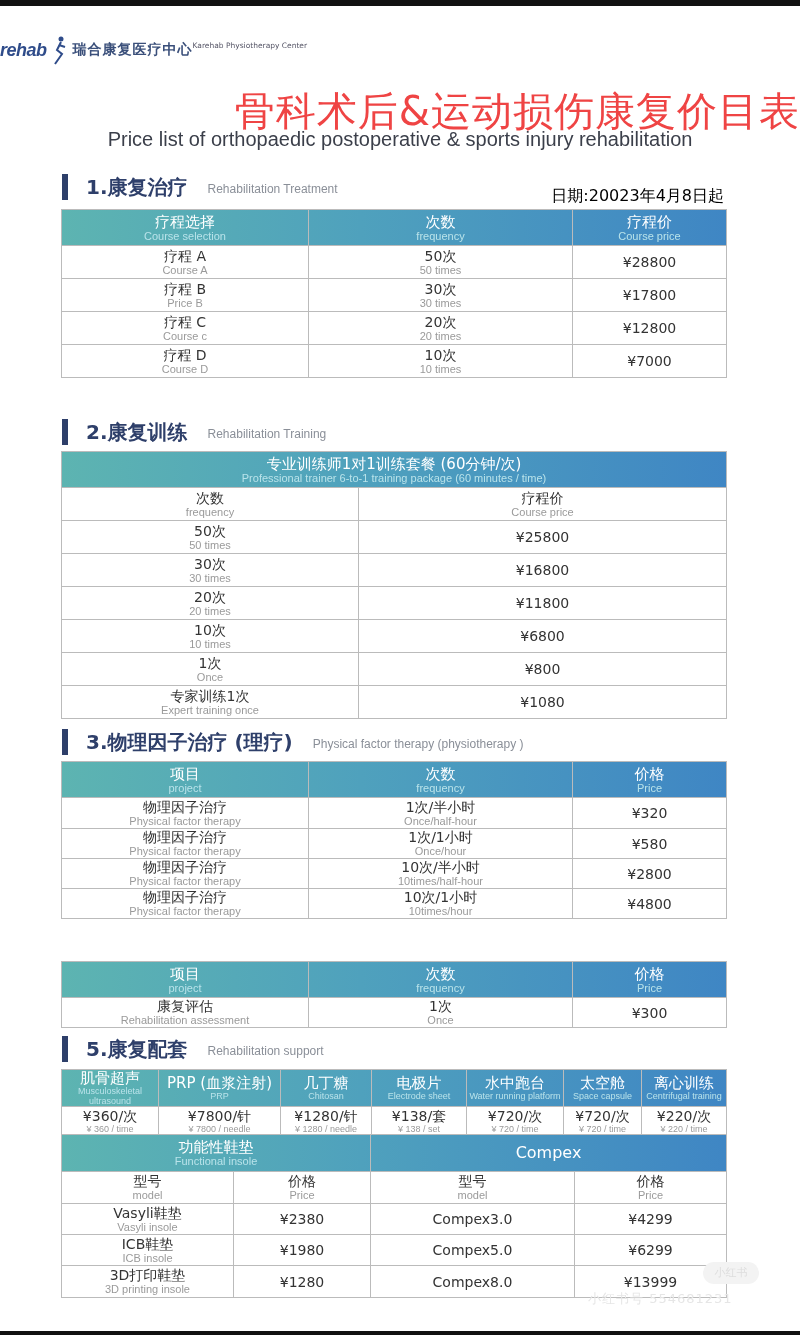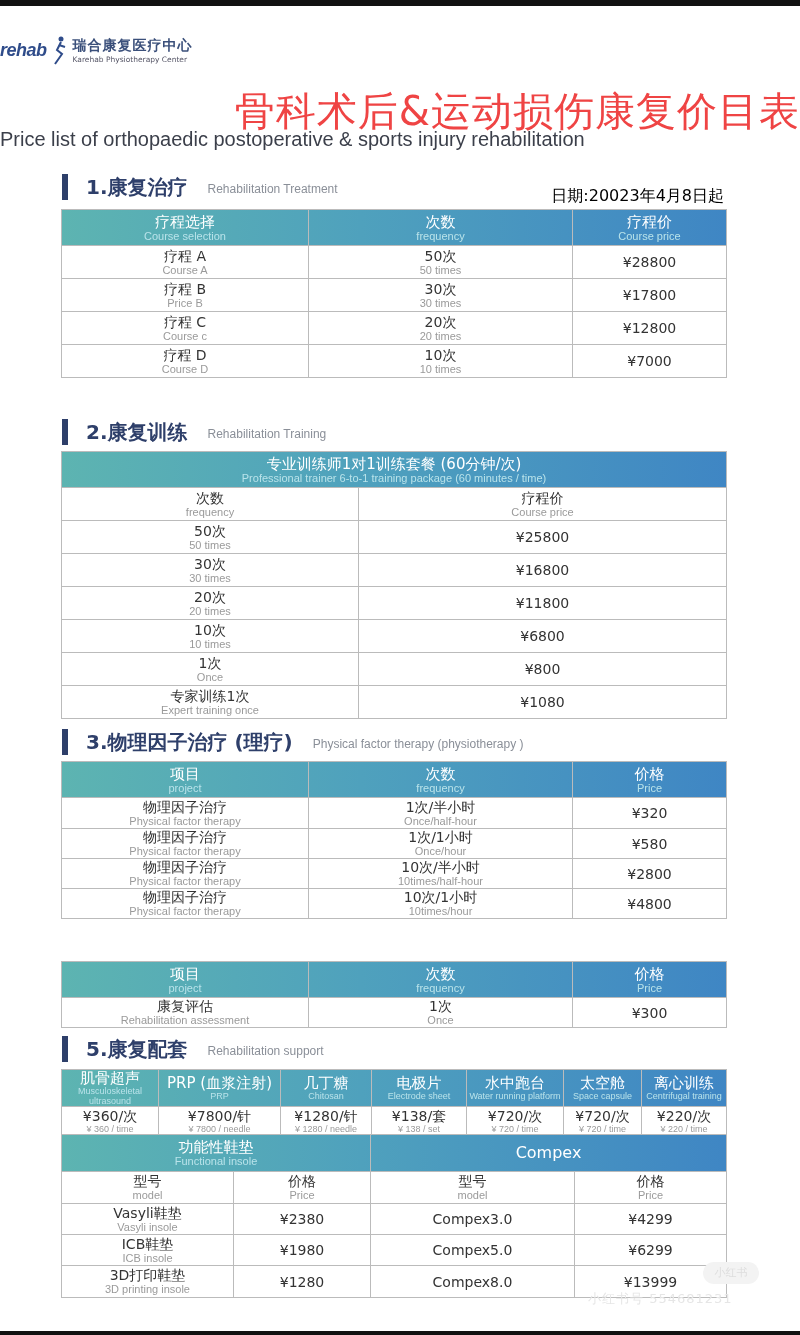--- a/index.html
+++ b/index.html
@@ -2,25 +2,25 @@
 <html><head>
 <meta charset="utf-8">
 <style>
 *{box-sizing:border-box;margin:0;padding:0}
 html,body{width:800px;height:1335px;overflow:hidden;background:#fff;font-family:"DejaVu Sans","Liberation Sans",sans-serif;color:#333}
 .topbar{position:absolute;left:0;top:0;width:800px;height:6px;background:#111}
 .botbar{position:absolute;left:0;top:1331px;width:800px;height:4px;background:#111}
 .logo{position:absolute;left:0;top:30px;height:40px;display:flex;align-items:center}
 .logo-mark{font-family:"Liberation Sans",sans-serif;font-style:italic;color:#2f4c8a;font-size:18px;font-weight:bold;letter-spacing:-0.5px}
 .logo-fig{width:18px;height:30px;margin-left:2px;margin-right:6px}
-.logo-text{display:flex;flex-direction:column}
+.logo-text{display:flex;}
 .logo-cn{font-size:14px;color:#3a4f7a;font-weight:bold;letter-spacing:1px}
 .logo-en{font-size:7.5px;color:#556;}
 .title{position:absolute;left:0;width:800px;top:84px;text-align:right;font-size:40px;font-weight:normal;color:#ef4444;letter-spacing:1px}
-.subtitle{position:absolute;left:0;width:800px;top:128px;text-align:left;font-family:"Liberation Sans",sans-serif;font-size:20px;color:#3b3f4a}
+.subtitle{position:absolute;left:0;width:800px;top:128px;text-align:center;font-family:"Liberation Sans",sans-serif;font-size:20px;color:#3b3f4a}
 .sec{position:absolute;left:62px;height:28px;display:flex;align-items:flex-end}
 .sec-bar{width:6px;height:26px;background:#2e3f6a;margin-right:18px}
 .sec-cn{font-size:20px;color:#2e3f6a;font-weight:bold;line-height:26px}
 .sec-en{font-family:"Liberation Sans",sans-serif;font-size:12px;color:#8a8f98;margin-left:20px;line-height:22px}
 .date{position:absolute;right:76px;top:186px;font-size:16px;color:#000000}
 table{position:absolute;left:61px;border-collapse:collapse;width:665px;table-layout:fixed}
 td,th{border:1px solid #bbb;text-align:center;vertical-align:middle;padding:0}
 th{color:#fff;font-weight:normal}
 .hd{background:linear-gradient(90deg,#5db4b1 0%,#4fa1bd 45%,#3f86c4 100%)}
 .cn{display:block;font-size:14px;line-height:15px;color:#333}

